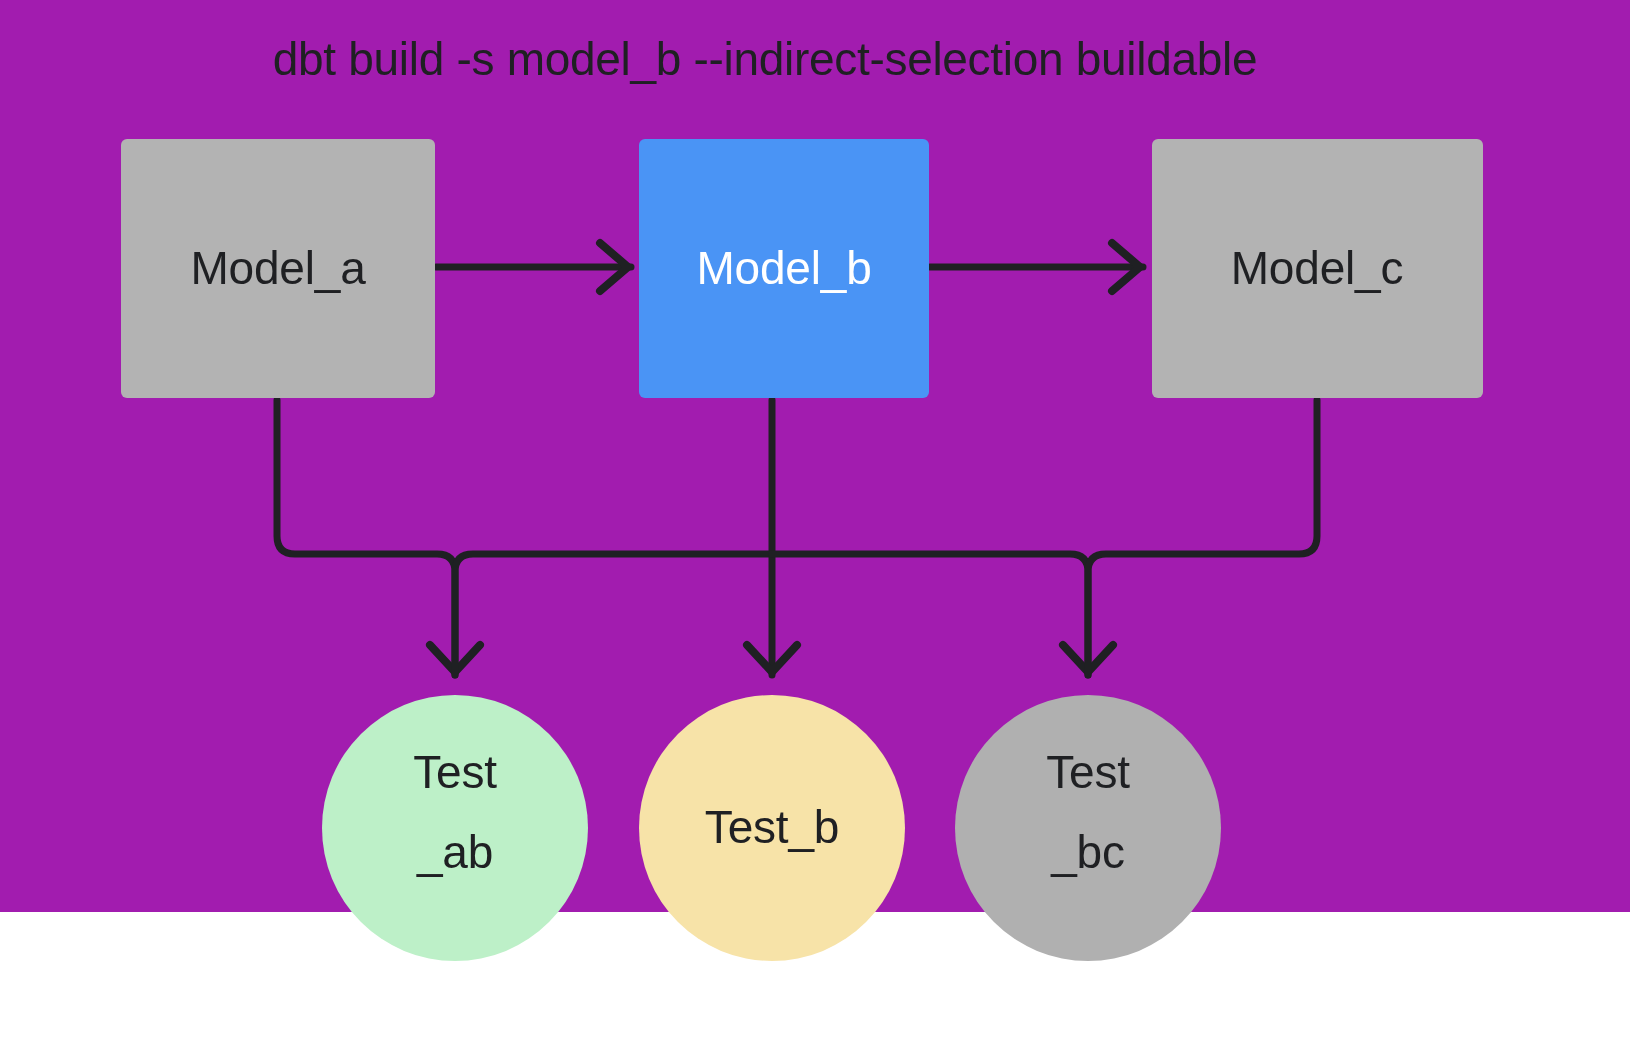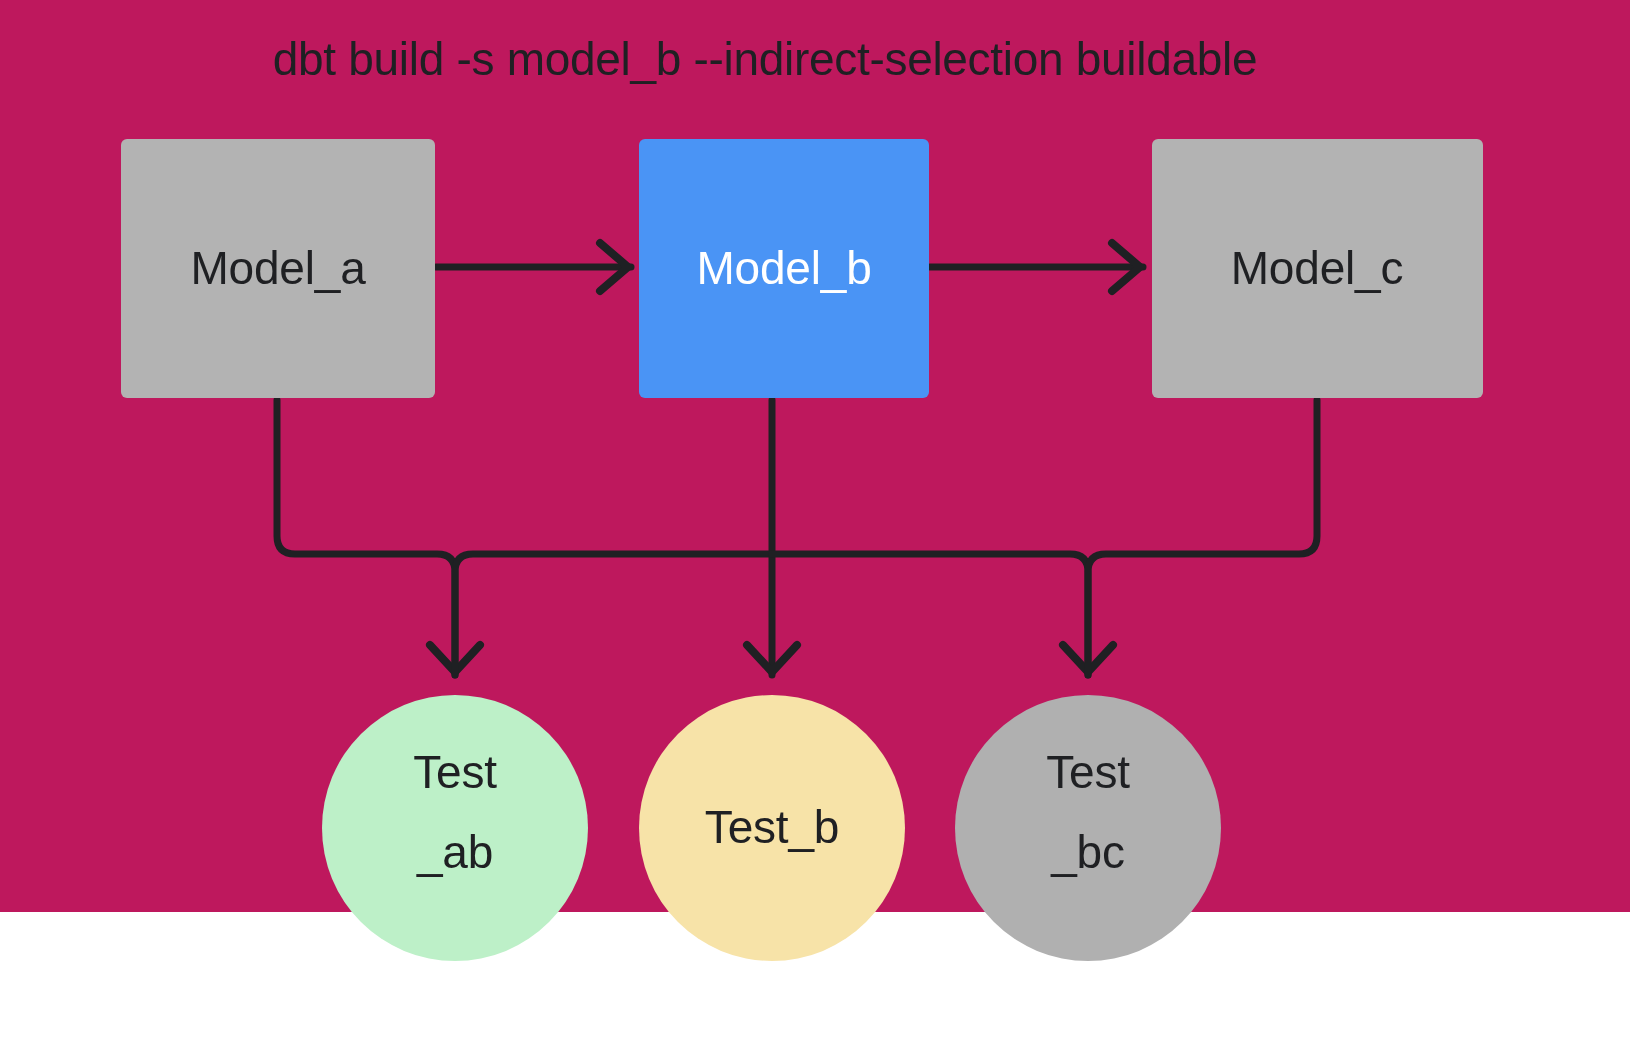--- a/index.html
+++ b/index.html
@@ -11,21 +11,21 @@
   body {
     width: 1630px;
     height: 1060px;
     font-family: "Liberation Sans", sans-serif;
     overflow: hidden;
   }
   #diagram-root {
     position: relative;
     width: 1630px;
     height: 912px;
-    background: #be185d;
+    background: #a21caf;
     text-align: right;
   }
   svg.canvas {
     position: absolute;
     top: 0;
     left: 0;
     width: 1630px;
     height: 1060px;
     display: block;
   }

